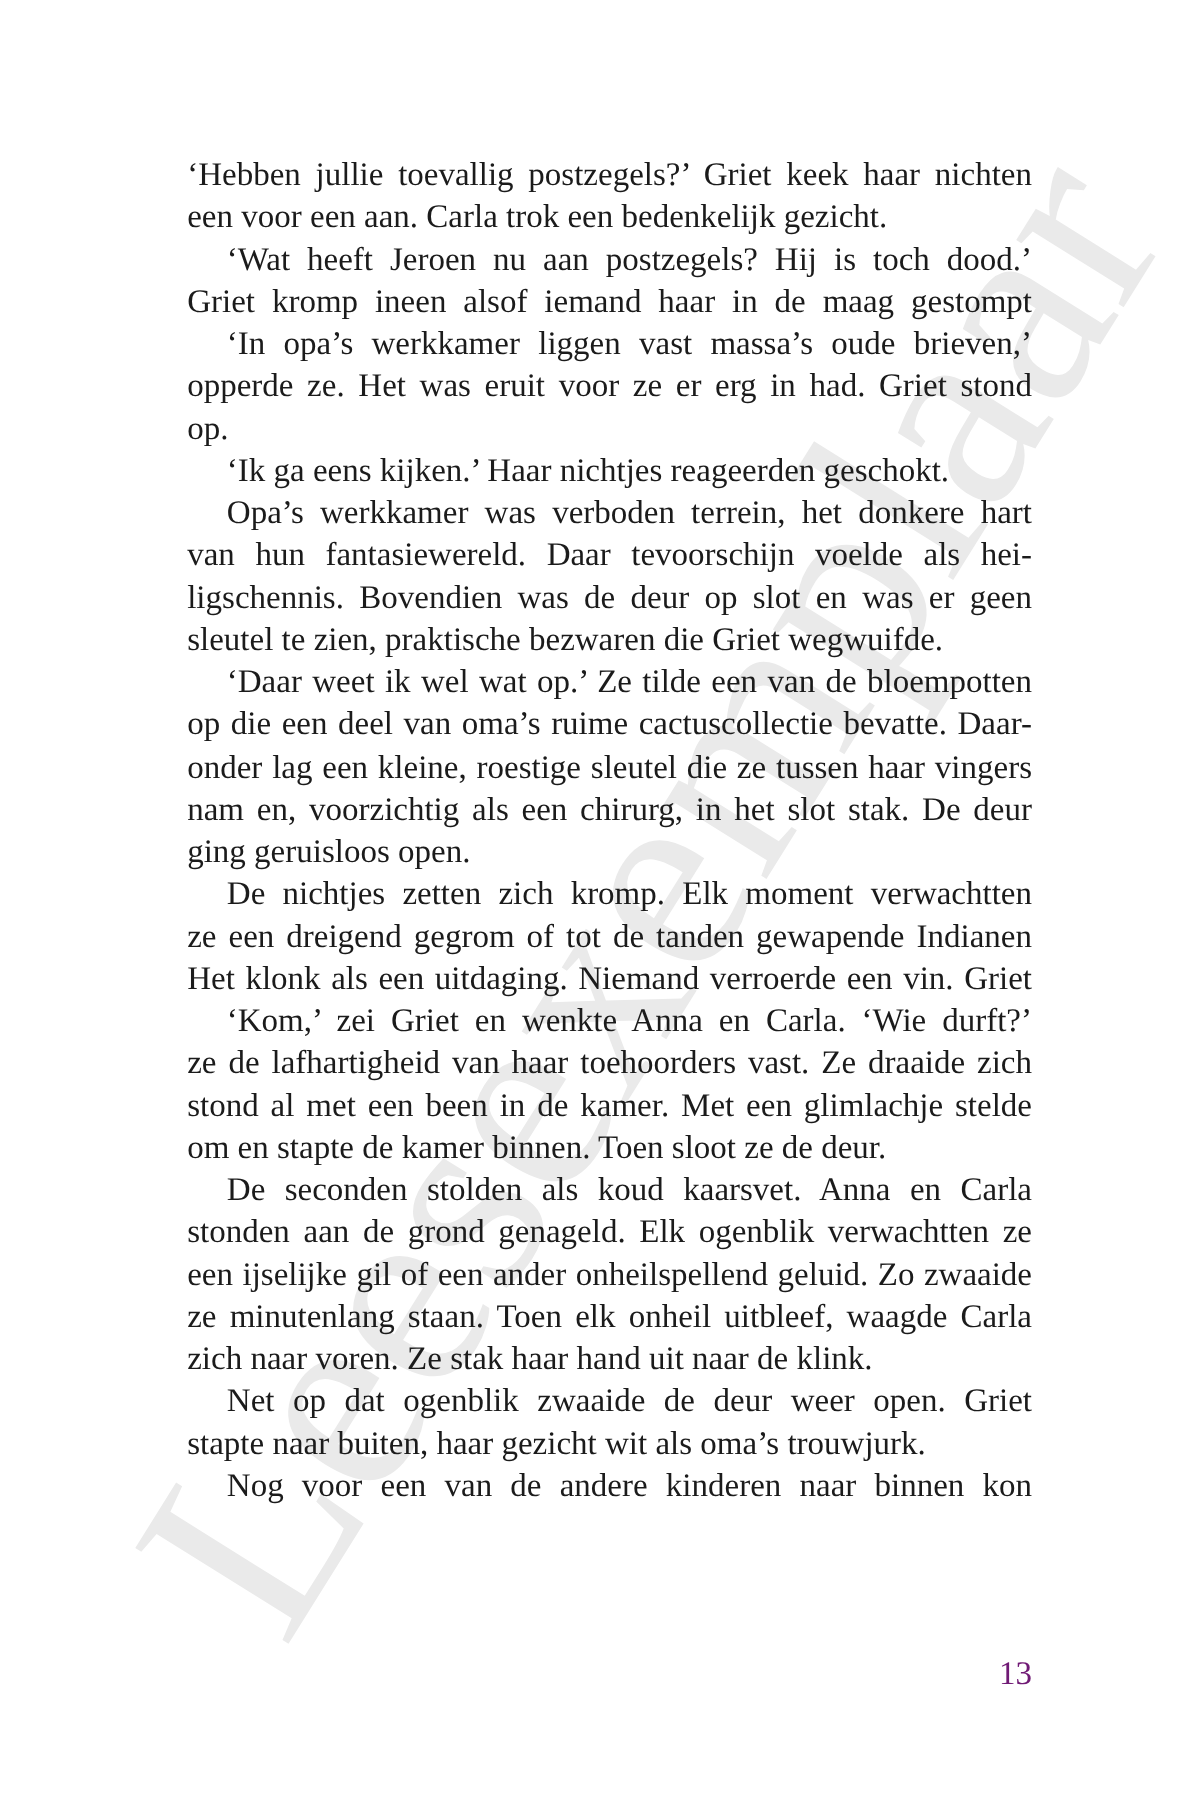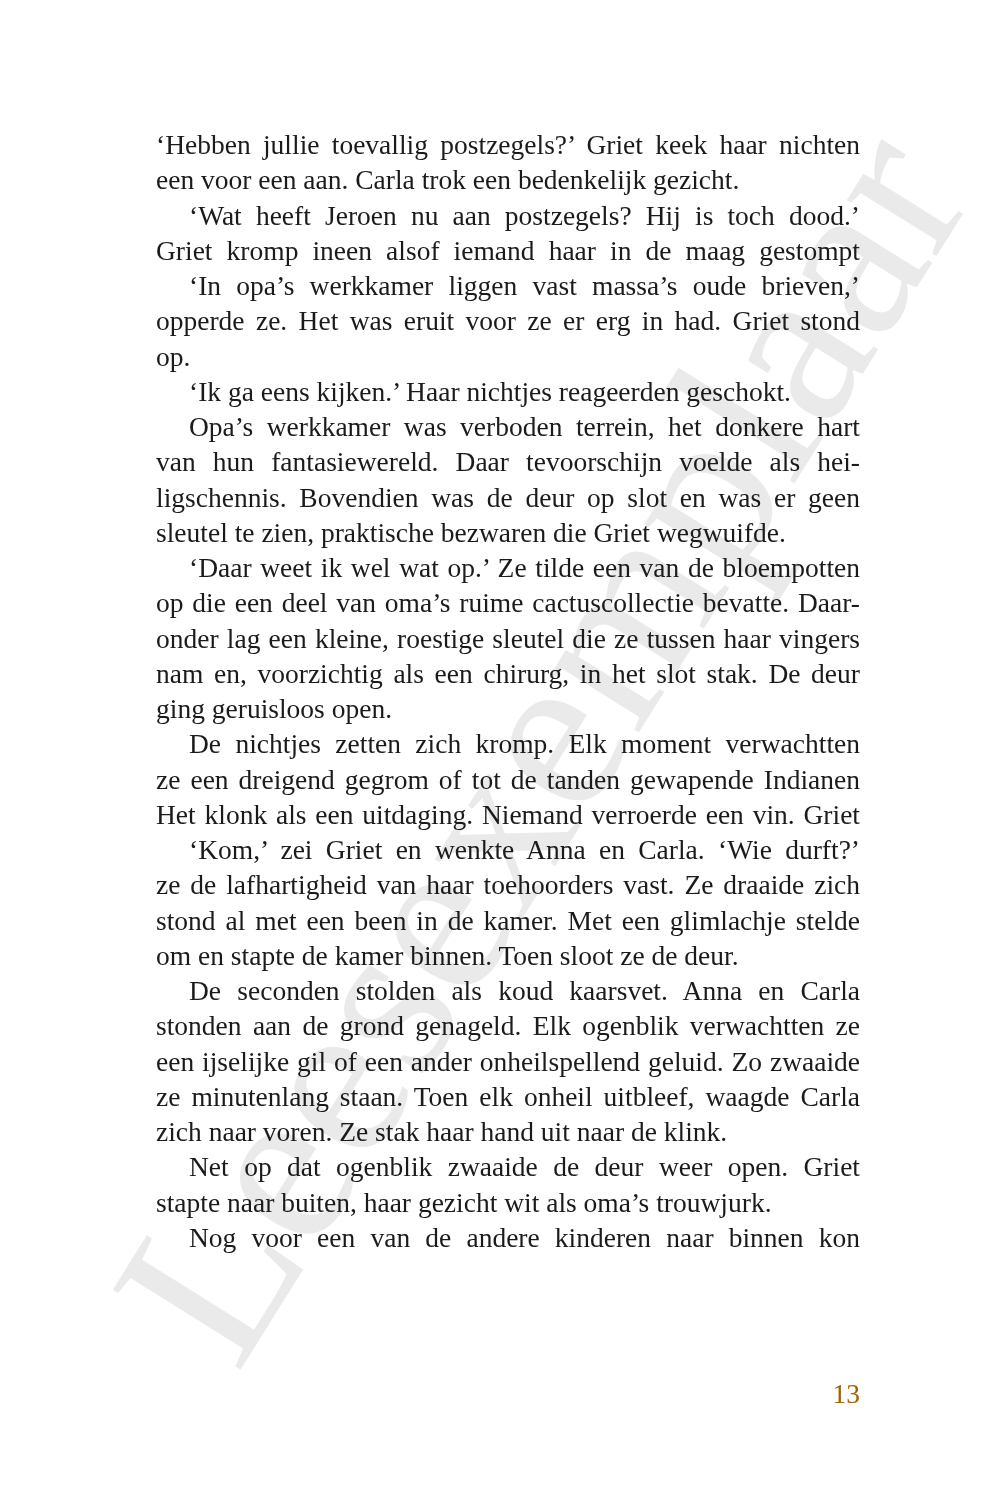--- a/index.html
+++ b/index.html
@@ -53,21 +53,21 @@
     text-indent: 33px;
   }
   .pagenum {
     position: absolute;
     top: 1376px;
     left: 156px;
     width: 704px;
     text-align: right;
     font-size: 27.5px;
     line-height: 35.25px;
-    color: #a16207;
+    color: #701a75;
     z-index: 1;
   }
 </style>
 </head>
 <body>
 
 <div class="page">
   <div class="watermark">Leesexemplaar</div>
 
   <div class="textblock">

